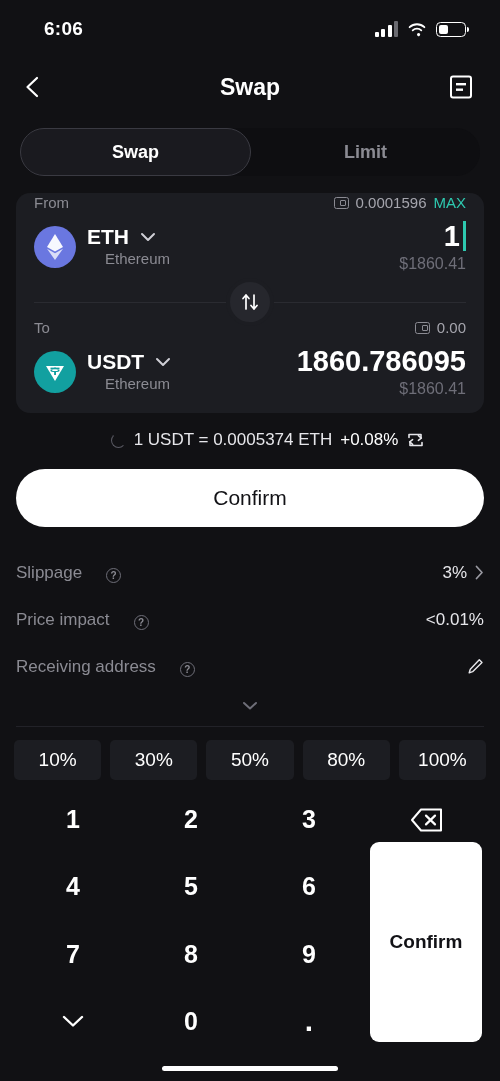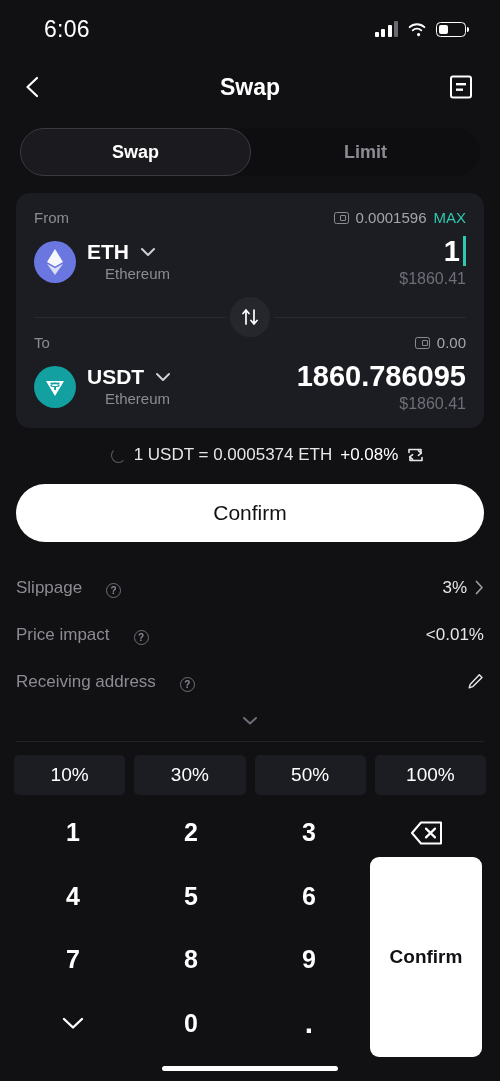--- a/index.html
+++ b/index.html
@@ -16,21 +16,21 @@
     display: flex; flex-direction: column;
   }
 
   
   .statusbar {
     height: 58px; flex: 0 0 58px;
     display: flex; align-items: center; justify-content: space-between;
     padding: 0 34px 0 44px;
   }
   .status-time {
-    color: #ffffff; font-size: 23px; font-weight: normal;
+    color: #ffffff; font-size: 19px; font-weight: bold;
     letter-spacing: .3px;
   }
   .status-right { display: flex; align-items: center; gap: 9px; }
   .bars { display: flex; align-items: flex-end; gap: 2.5px; height: 16px; }
   .bars i { display:block; width: 4px; background: #ffffff; border-radius: 1px; }
   .bars i:nth-child(1){ height: 5px;  background:#ffffff; }
   .bars i:nth-child(2){ height: 8px;  background:#ffffff; }
   .bars i:nth-child(3){ height: 12px; background:#ffffff; }
   .bars i:nth-child(4){ height: 16px; background:#6a6a70; }
   .battery {
@@ -68,21 +68,21 @@
   .tab.active{
     color:#ffffff;
     border:1px solid #3a3a42; border-radius:26px;
     background:#1a1a1f;
   }
 
   
   .card {
     margin: 17px 16px 0;
     background:#1c1d22; border-radius:14px;
-    padding: 16px 18px 14px;
+    padding: 1px 18px 14px;
     position:relative;
   }
   .row-label {
     display:flex; align-items:center; justify-content:space-between;
     font-size:15px; color:#8b8b93;
   }
   .bal { display:flex; align-items:center; gap:7px; font-size:15px; color:#a5a5ad;justify-content:flex-end; }
   .wallet-ic{ width:15px; height:12px; border:1.4px solid #8b8b93; border-radius:2.5px; position:relative;}
   .wallet-ic::after{ content:""; position:absolute; right:1.3px; top:2.8px; width:4px;height:4px;
     border:1.3px solid #8b8b93; border-radius:1px;}
@@ -402,20 +402,23 @@
     <div class="pct">
         <span>10%</span>
       </div>
     <div class="pct">
         <span>30%</span>
       </div>
     <div class="pct">
         <span>50%</span>
       </div>
     <div class="pct">
+        <span>80%</span>
+      </div>
+    <div class="pct">
         <span>100%</span>
       </div>
   </div>
 
   <div class="keypad">
     <div class="key">
         <span>1</span>
       </div>
     <div class="key">
         <span>2</span>

